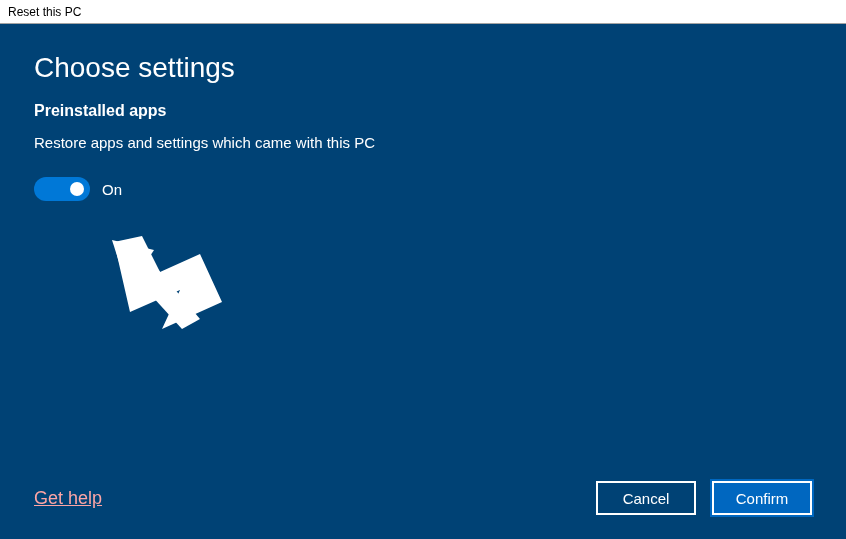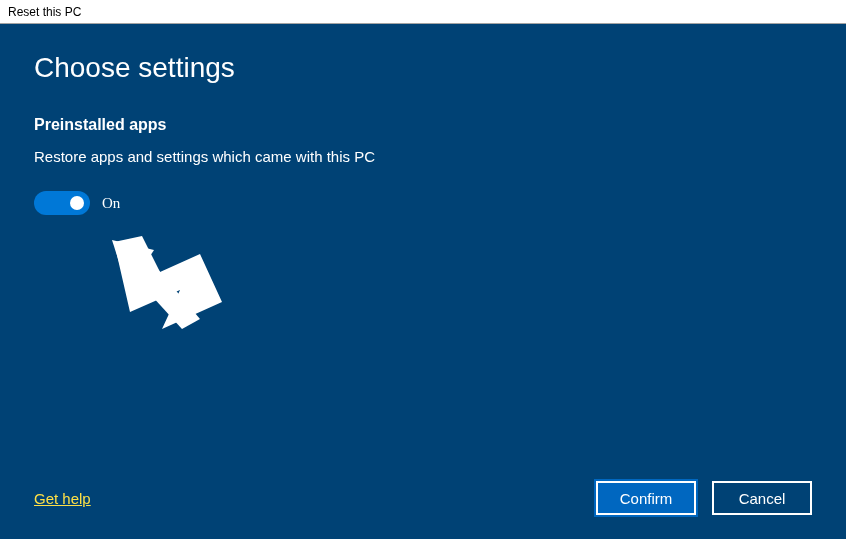--- a/index.html
+++ b/index.html
@@ -35,39 +35,38 @@
       background: #004275;
       color: #ffffff;
       padding: 28px 34px 24px 34px;
       display: flex;
       flex-direction: column;
       position: relative;
     }
     .page-title {
       font-size: 28px;
       font-weight: 300;
-      margin-bottom: 32px;
+      margin-bottom: 18px;
     }
     .section-title {
       font-size: 16px;
       font-weight: 600;
       margin-bottom: 12px;
     }
     .section-desc {
       font-size: 15px;
       font-weight: 400;
       line-height: 1.4;
       max-width: 360px;
       margin-bottom: 24px;
     }
     .toggle-row {
       display: flex;
       align-items: center;
       gap: 12px;
-      font-family: Liberation Serif, serif;
     }
     .toggle {
       width: 56px;
       height: 24px;
       border-radius: 12px;
       background: #0078D7;
       position: relative;
       cursor: pointer;
       border: none;
     }
@@ -93,22 +92,22 @@
       pointer-events: none;
     }
     .footer {
       margin-top: auto;
       display: flex;
       align-items: center;
       justify-content: space-between;
       padding-top: 16px;
     }
     .help-link {
-      font-size: 15px;
-      color: #fde047;
+      font-size: 18px;
+      color: #fca5a5;
       text-decoration: underline;
       cursor: pointer;
     }
     .button-row {
       display: flex;
       gap: 16px;
     }
     .btn {
       min-width: 100px;
       height: 34px;
@@ -158,18 +157,18 @@
         <polygon points="24,18 52,12 70,48 110,30 132,78 72,105 90,66 40,88" fill="#ffffff"></polygon>
         <polygon points="24,18 55,22 46,54" fill="#ffffff"></polygon>
         <path d="M 32 22 L 55 30 L 110 95 L 92 105 L 40 48 Z" fill="#ffffff"></path>
         <polygon points="22,16 64,26 38,66" fill="#ffffff"></polygon>
       </svg>
     </div>
 
     <div class="footer">
       <a class="help-link">Get help</a>
       <div class="button-row">
+        <button class="btn btn-secondary">Cancel</button>
         <button class="btn btn-primary">Confirm</button>
-        <button class="btn btn-secondary">Cancel</button>
       </div>
     </div>
   </div>
 </div>
 
 </body></html>

